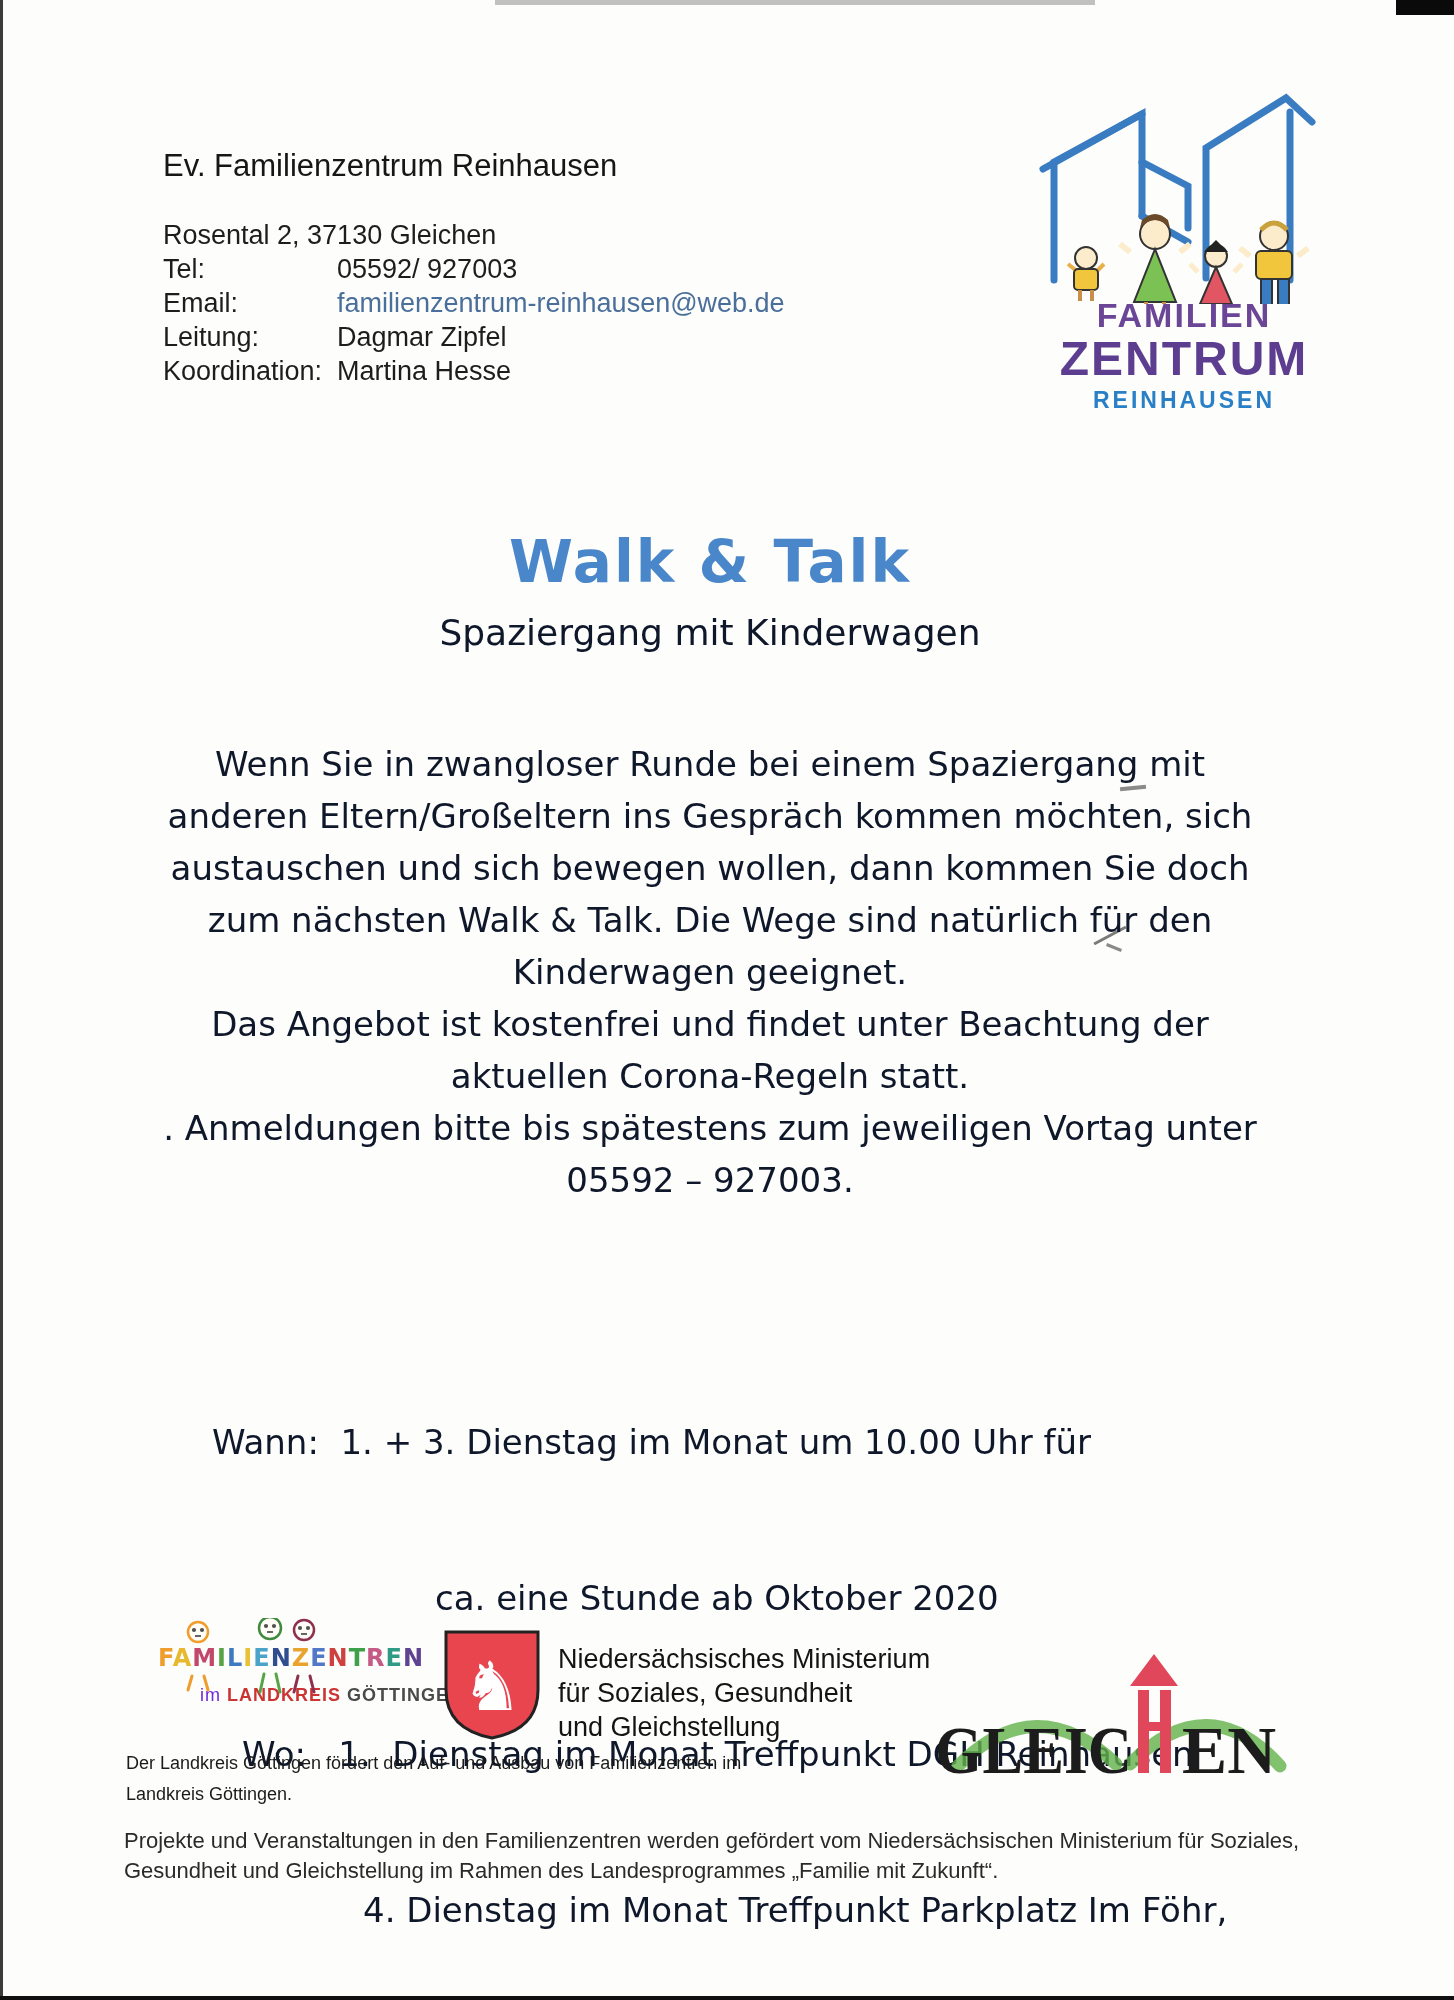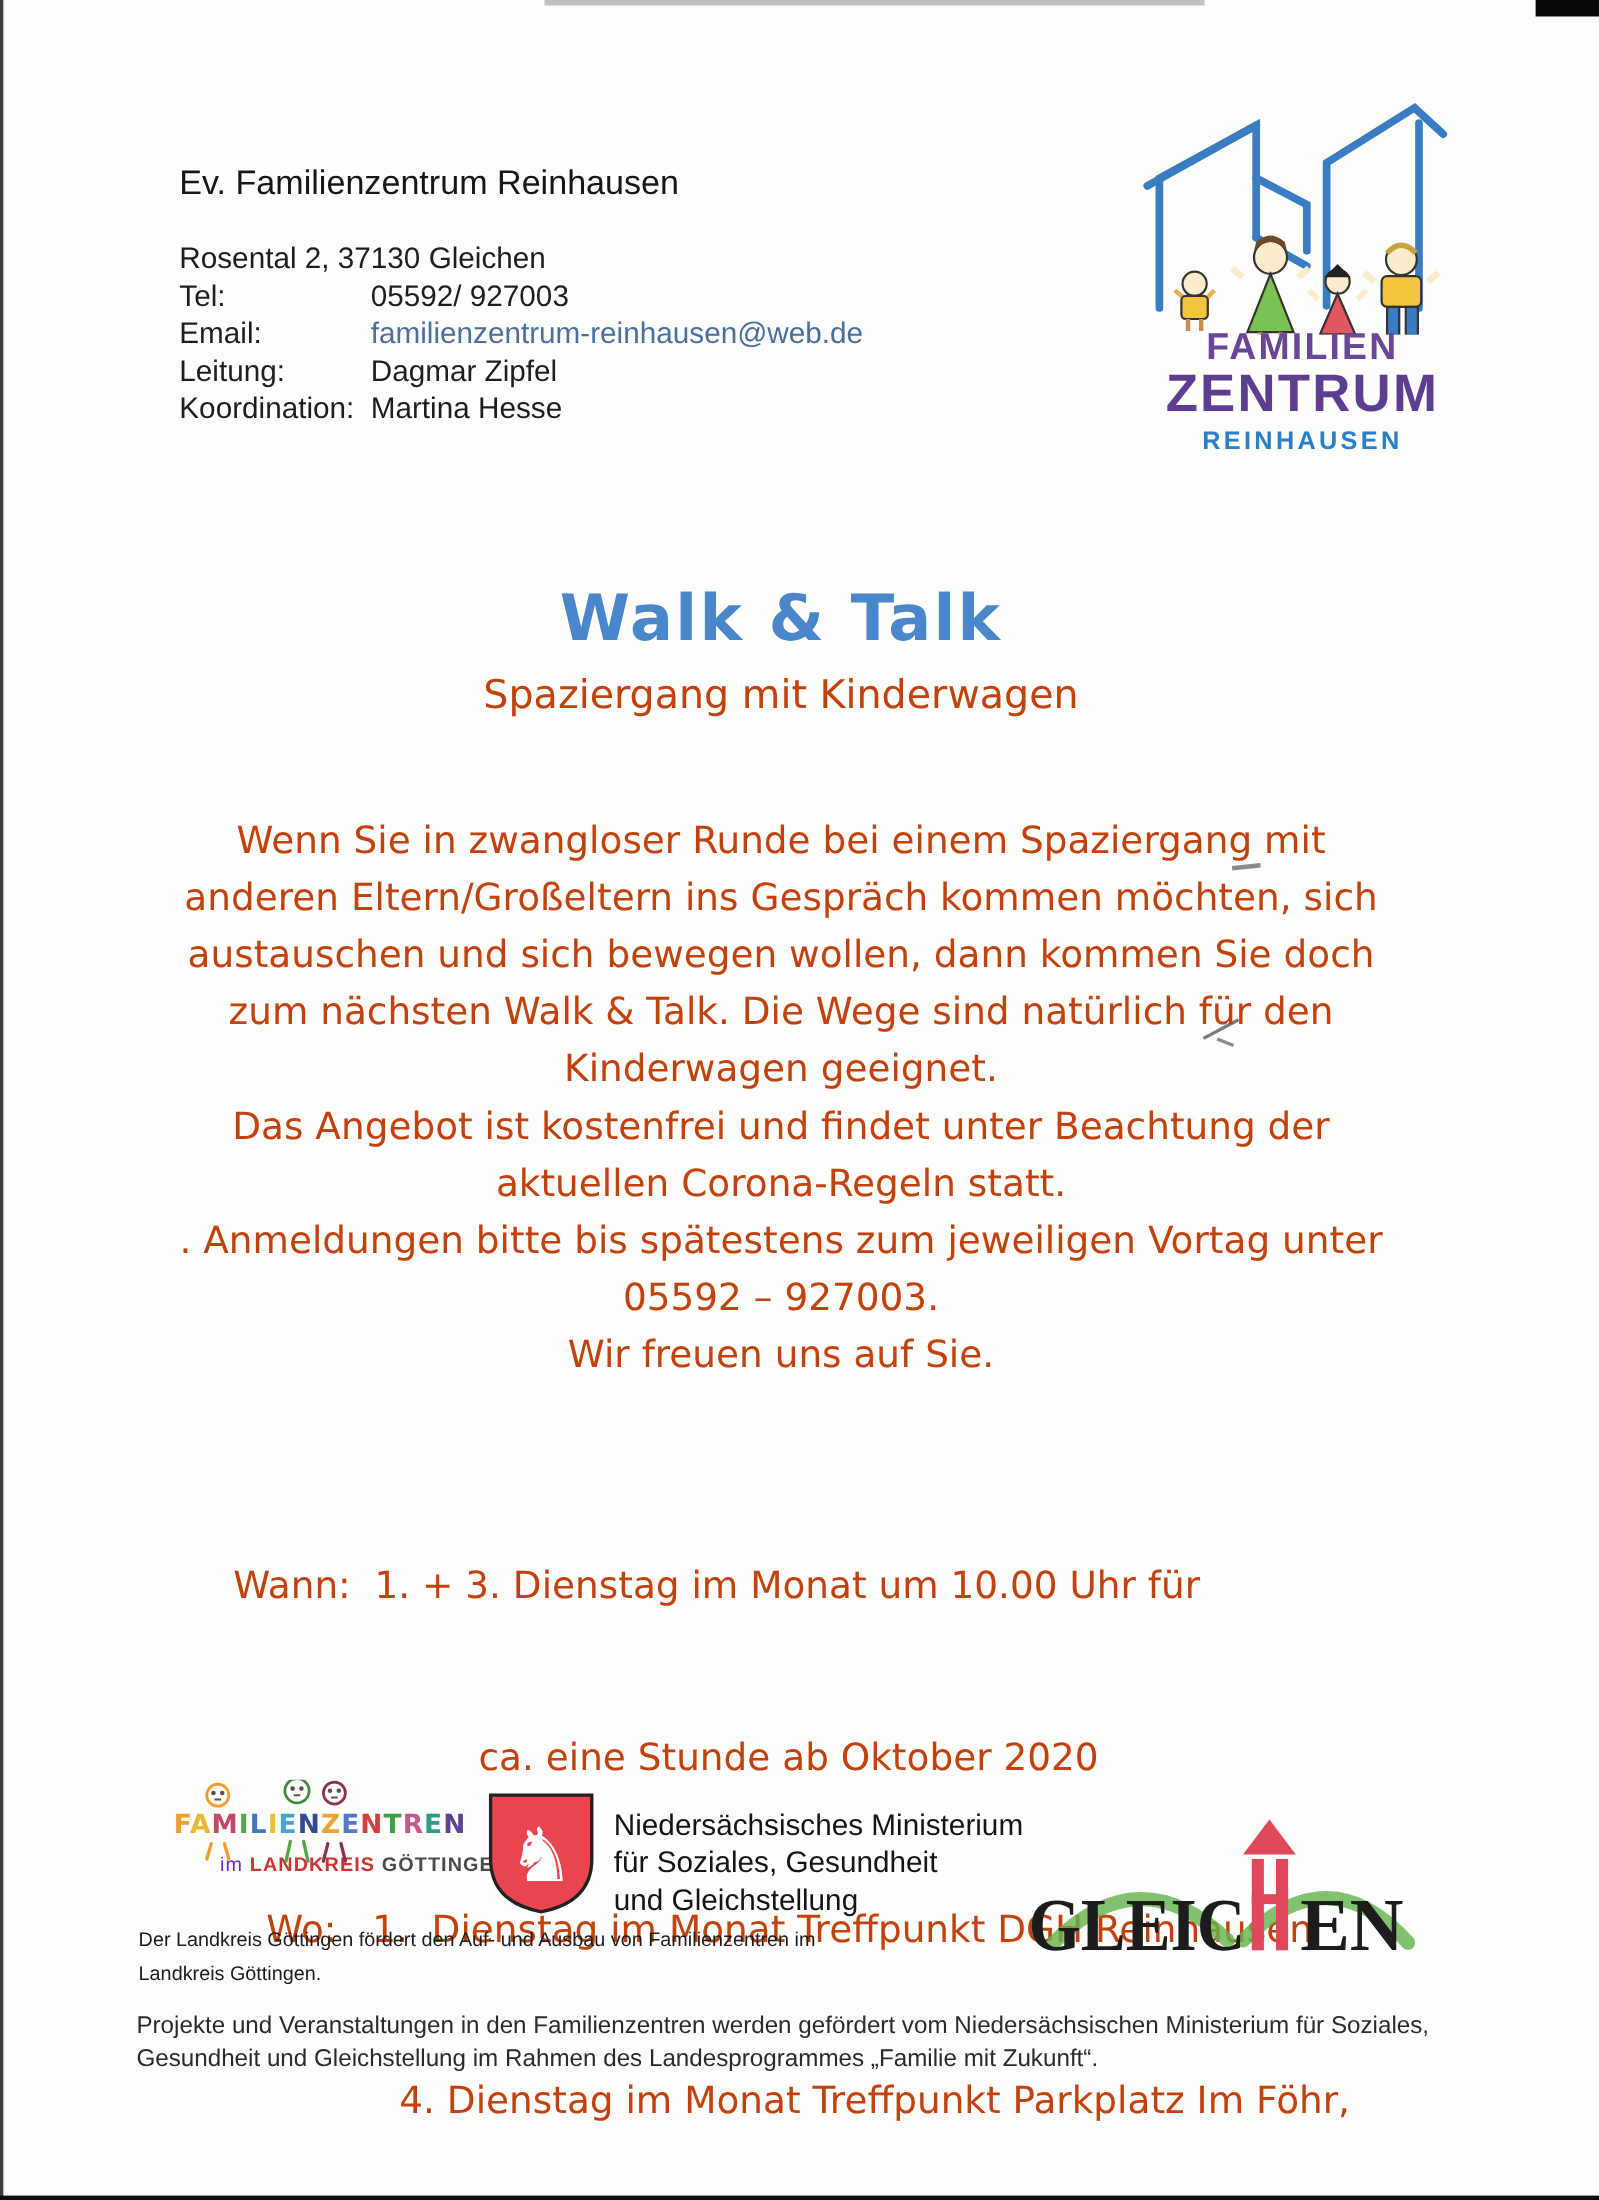--- a/index.html
+++ b/index.html
@@ -22,21 +22,21 @@
   .email{color:#4a6f9b;}
   
   .brand{position:absolute;left:1038px;top:66px;width:292px;}
   .brand svg{display:block;}
   .brand-words{text-align:center;font-weight:bold;letter-spacing:2px;line-height:1;}
   .bw1{font-size:34px;color:#6b4596;margin-top:-6px;}
   .bw2{font-size:48px;color:#5d3d90;margin-top:3px;}
   .bw3{font-size:23px;color:#2980c6;margin-top:6px;letter-spacing:3px;}
   
   .main{position:absolute;left:120px;top:0;width:1180px;text-align:center;}
-  .comic{font-family:"DejaVu Sans",sans-serif;color:#c2410c;}
+  .comic{font-family:"DejaVu Sans",sans-serif;color:#0f172a;}
   .title{position:absolute;left:0;top:528px;width:1180px;font-size:58px;font-weight:bold;color:#4a87ca;letter-spacing:2px;}
   .subtitle{position:absolute;left:0;top:612px;width:1180px;font-size:36px;}
   .bodytext{position:absolute;left:0;top:738px;width:1180px;font-size:34px;line-height:52px;}
   .schedule{position:absolute;left:0;top:1312px;width:1180px;text-align:left;font-size:34px;line-height:52px;white-space:pre-wrap;}
   .s0{padding-left:92px;}
   .s1{padding-left:315px;}
   .s2{padding-left:122px;}
   .s3{padding-left:243px;}
   
   .fz-logo{position:absolute;left:158px;top:1644px;width:250px;}
@@ -145,21 +145,20 @@
     <div class="bodytext comic">
       <div>Wenn Sie in zwangloser Runde bei einem Spaziergang mit</div>
       <div>anderen Eltern/Großeltern ins Gespräch kommen möchten, sich</div>
       <div>austauschen und sich bewegen wollen, dann kommen Sie doch</div>
       <div>zum nächsten Walk &amp; Talk. Die Wege sind natürlich für den</div>
       <div>Kinderwagen geeignet.</div>
       <div>Das Angebot ist kostenfrei und findet unter Beachtung der</div>
       <div>aktuellen Corona-Regeln statt.</div>
       <div>. Anmeldungen bitte bis spätestens zum jeweiligen Vortag unter</div>
       <div>05592 – 927003.</div>
-      <div>Wir freuen uns auf Sie.</div>
     </div>
     <div class="schedule comic">
       <div class="s0">Wann:  1. + 3. Dienstag im Monat um 10.00 Uhr für</div>
       <div class="s1">ca. eine Stunde ab Oktober 2020</div>
       <div class="s2">Wo:   1.  Dienstag im Monat Treffpunkt DGH Reinhausen</div>
       <div class="s3">4. Dienstag im Monat Treffpunkt Parkplatz Im Föhr,</div>
       
     </div>
   </div>
 

